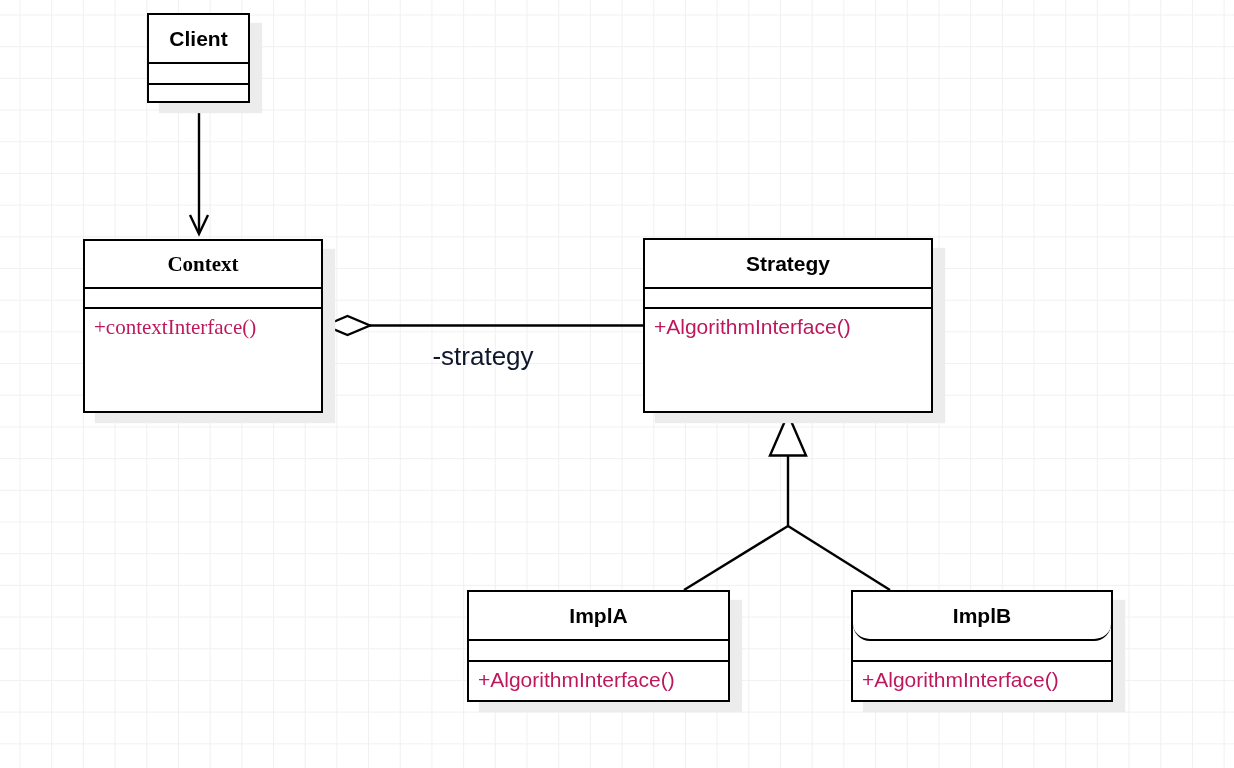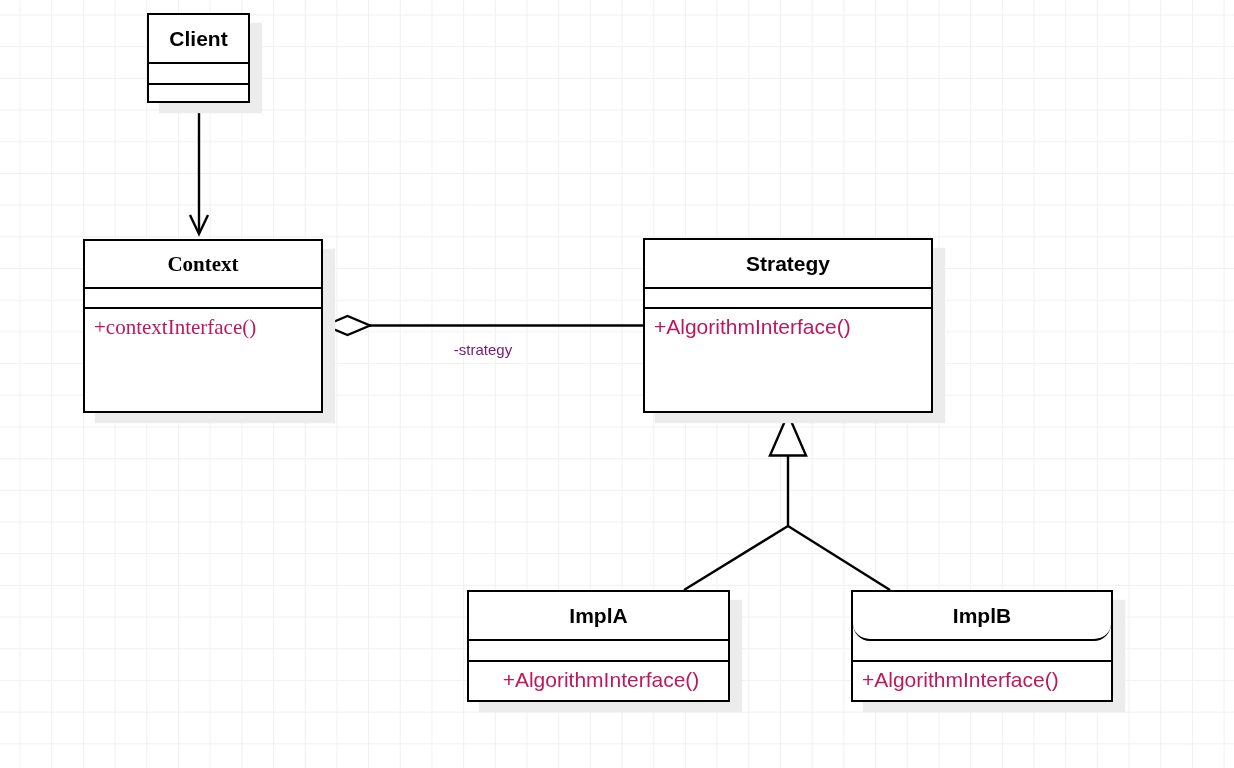--- a/index.html
+++ b/index.html
@@ -24,21 +24,21 @@
     display: flex; align-items: center; justify-content: center;
     font-weight: bold; font-size: 21px; color: #000;
     border-bottom: 2.5px solid #000; box-sizing: border-box;
   }
   .uml-attrs { border-bottom: 2.5px solid #000; box-sizing: border-box; }
   .uml-methods {
     font-size: 21px; color: #be185d; box-sizing: border-box;
     padding: 6px 4px 0 9px; white-space: nowrap; overflow: hidden;
   }
   .edge-label {
-    position: absolute; font-size: 15px; color: #701a75;
+    position: absolute; font-size: 26px; color: #0f172a;
     text-align: center; white-space: nowrap;
   }
 </style>
 </head>
 <body>
 
 <div class="canvas">
 
   <svg class="connectors" viewBox="0 0 1234 768" xmlns="http://www.w3.org/2000/svg">
 
@@ -71,21 +71,21 @@
     <div class="uml-attrs" style="height:20px;"></div>
     <div class="uml-methods" style="height:98px;">+contextInterface()</div>
   </div>
 
   <div class="uml-class" style="left:643px; top:238px; width:290px; height:175px;">
     <div class="uml-title" style="height:49px;">Strategy</div>
     <div class="uml-attrs" style="height:20px;"></div>
     <div class="uml-methods" style="height:98px;">+AlgorithmInterface()</div>
   </div>
 
-  <div class="uml-class" style="left:467px; top:590px; width:263px; height:112px;text-align:center;">
+  <div class="uml-class" style="left:467px; top:590px; width:263px; height:112px;">
     <div class="uml-title" style="height:49px;">ImplA</div>
     <div class="uml-attrs" style="height:21px;"></div>
     <div class="uml-methods" style="height:34px;">+AlgorithmInterface()</div>
   </div>
 
   <div class="uml-class" style="left:851px; top:590px; width:262px; height:112px;">
     <div class="uml-title" style="height:49px;border-radius:17px;">ImplB</div>
     <div class="uml-attrs" style="height:21px;"></div>
     <div class="uml-methods" style="height:34px;">+AlgorithmInterface()</div>
   </div>

